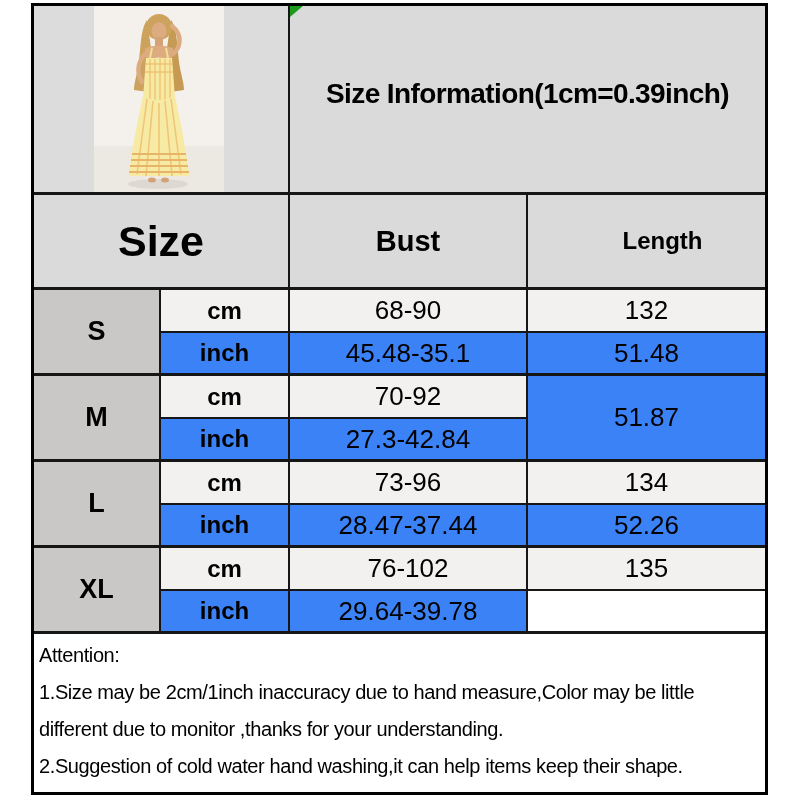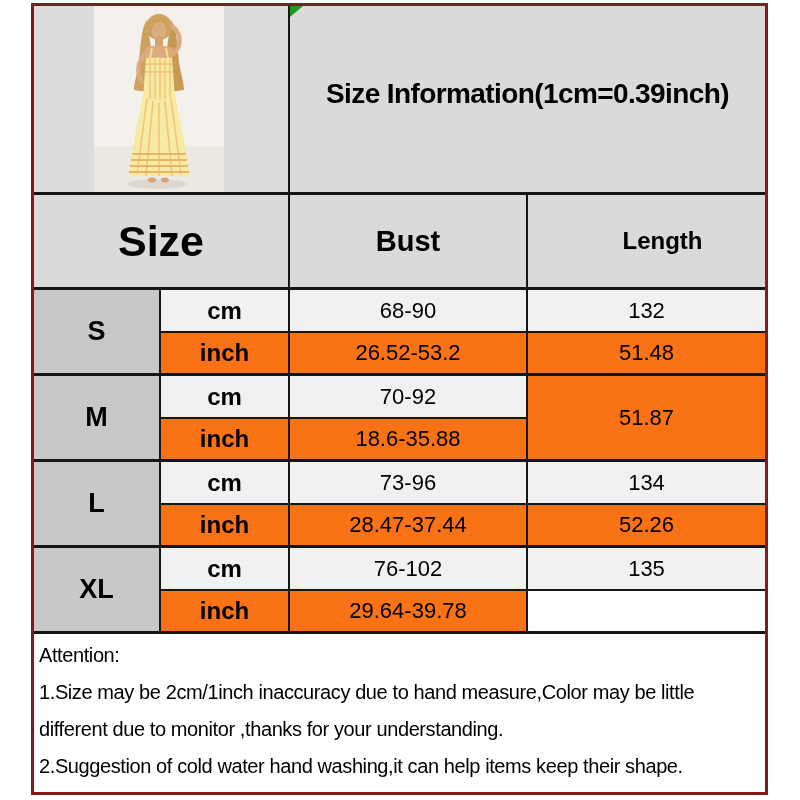--- a/index.html
+++ b/index.html
@@ -2,21 +2,21 @@
 <html><head>
 <meta charset="utf-8">
 <style>
   html,body { margin:0; padding:0; background:#fff; }
   .canvas {
     position:relative; width:800px; height:800px; background:#ffffff;
     font-family:"Liberation Sans", sans-serif; color:#000; overflow:hidden;
   }
   .sheet {
     position:absolute; left:31px; top:3px; width:737px; height:792px;
-    border:3px solid #7f1d1d; box-sizing:border-box; background:#fff;
+    border:3px solid #000000; box-sizing:border-box; background:#fff;
   }
 
   
   .row-top { display:flex; height:189px; border-bottom:3px solid #161616; box-sizing:border-box; }
   .image-cell { width:256px; border-right:2px solid #161616; box-sizing:border-box; display:flex; background:#fff; }
   .side-panel { background:#dcdcdc; }
   .side-panel.left  { width:60px; }
   .side-panel.right { flex:1; }
   .photo { width:130px; height:100%; display:block; }
   .title-cell {
@@ -38,23 +38,23 @@
   .size-label {
     width:127px; border-right:2px solid #161616; box-sizing:border-box; background:#c9c8c6;
     display:flex; align-items:center; justify-content:center; font-weight:bold; font-size:27px;
   }
   .col { display:flex; flex-direction:column; box-sizing:border-box; }
   .col.unit   { width:129px; border-right:2px solid #161616; }
   .col.bust   { width:238px; border-right:2px solid #161616; }
   .col.length { flex:1; }
   .sub { display:flex; align-items:center; justify-content:center; box-sizing:border-box; }
   .sub.top { height:43px; border-bottom:2px solid #161616; background:#f2f1f0; }
-  .sub.bot { flex:1; background:#f97316; }
+  .sub.bot { flex:1; background:#3b82f6; }
   .unit-text { font-weight:bold; font-size:24px; }
-  .val-text  { font-size:22px; }
+  .val-text  { font-size:26px; }
 
   
   .attention { padding:3px 5px; }
   .attention .line { font-size:20px; line-height:37px; letter-spacing:-0.4px; white-space:nowrap; }
 </style>
 </head>
 <body>
 
 <div class="canvas">
   <div class="sheet">
@@ -112,37 +112,37 @@
     </div>
 
     <div class="group">
       <div class="size-label">S</div>
       <div class="col unit">
         <div class="sub top unit-text">cm</div>
         <div class="sub bot unit-text">inch</div>
       </div>
       <div class="col bust">
         <div class="sub top val-text">68-90</div>
-        <div class="sub bot val-text">26.52-53.2</div>
+        <div class="sub bot val-text">45.48-35.1</div>
       </div>
       <div class="col length">
         <div class="sub top val-text">132</div>
         <div class="sub bot val-text">51.48</div>
       </div>
     </div>
 
     <div class="group">
       <div class="size-label">M</div>
       <div class="col unit">
         <div class="sub top unit-text">cm</div>
         <div class="sub bot unit-text">inch</div>
       </div>
       <div class="col bust">
         <div class="sub top val-text">70-92</div>
-        <div class="sub bot val-text">18.6-35.88</div>
+        <div class="sub bot val-text">27.3-42.84</div>
       </div>
       <div class="col length">
         <div class="sub bot val-text">51.87</div>
       </div>
     </div>
 
     <div class="group">
       <div class="size-label">L</div>
       <div class="col unit">
         <div class="sub top unit-text">cm</div>

